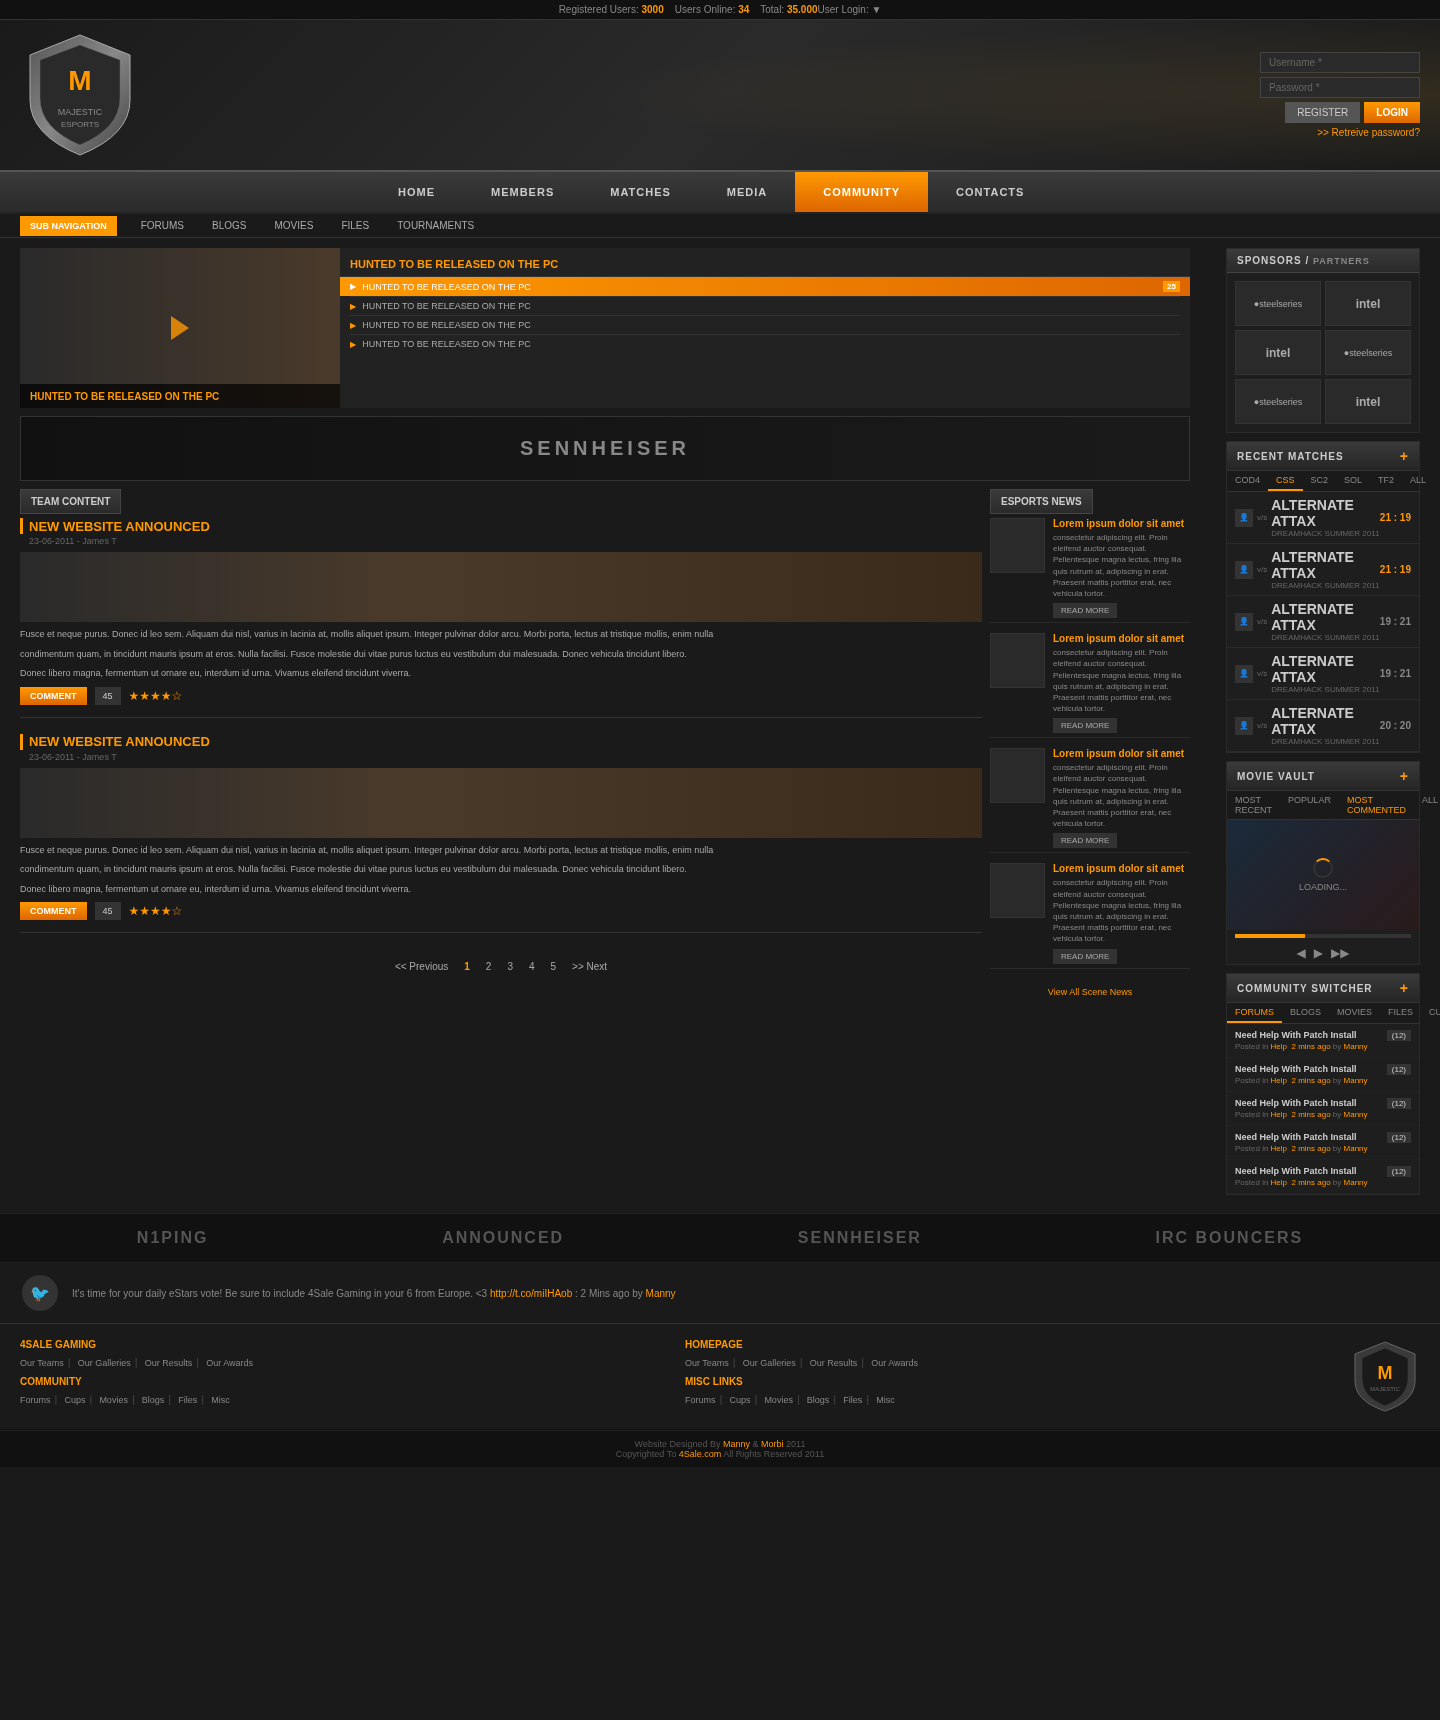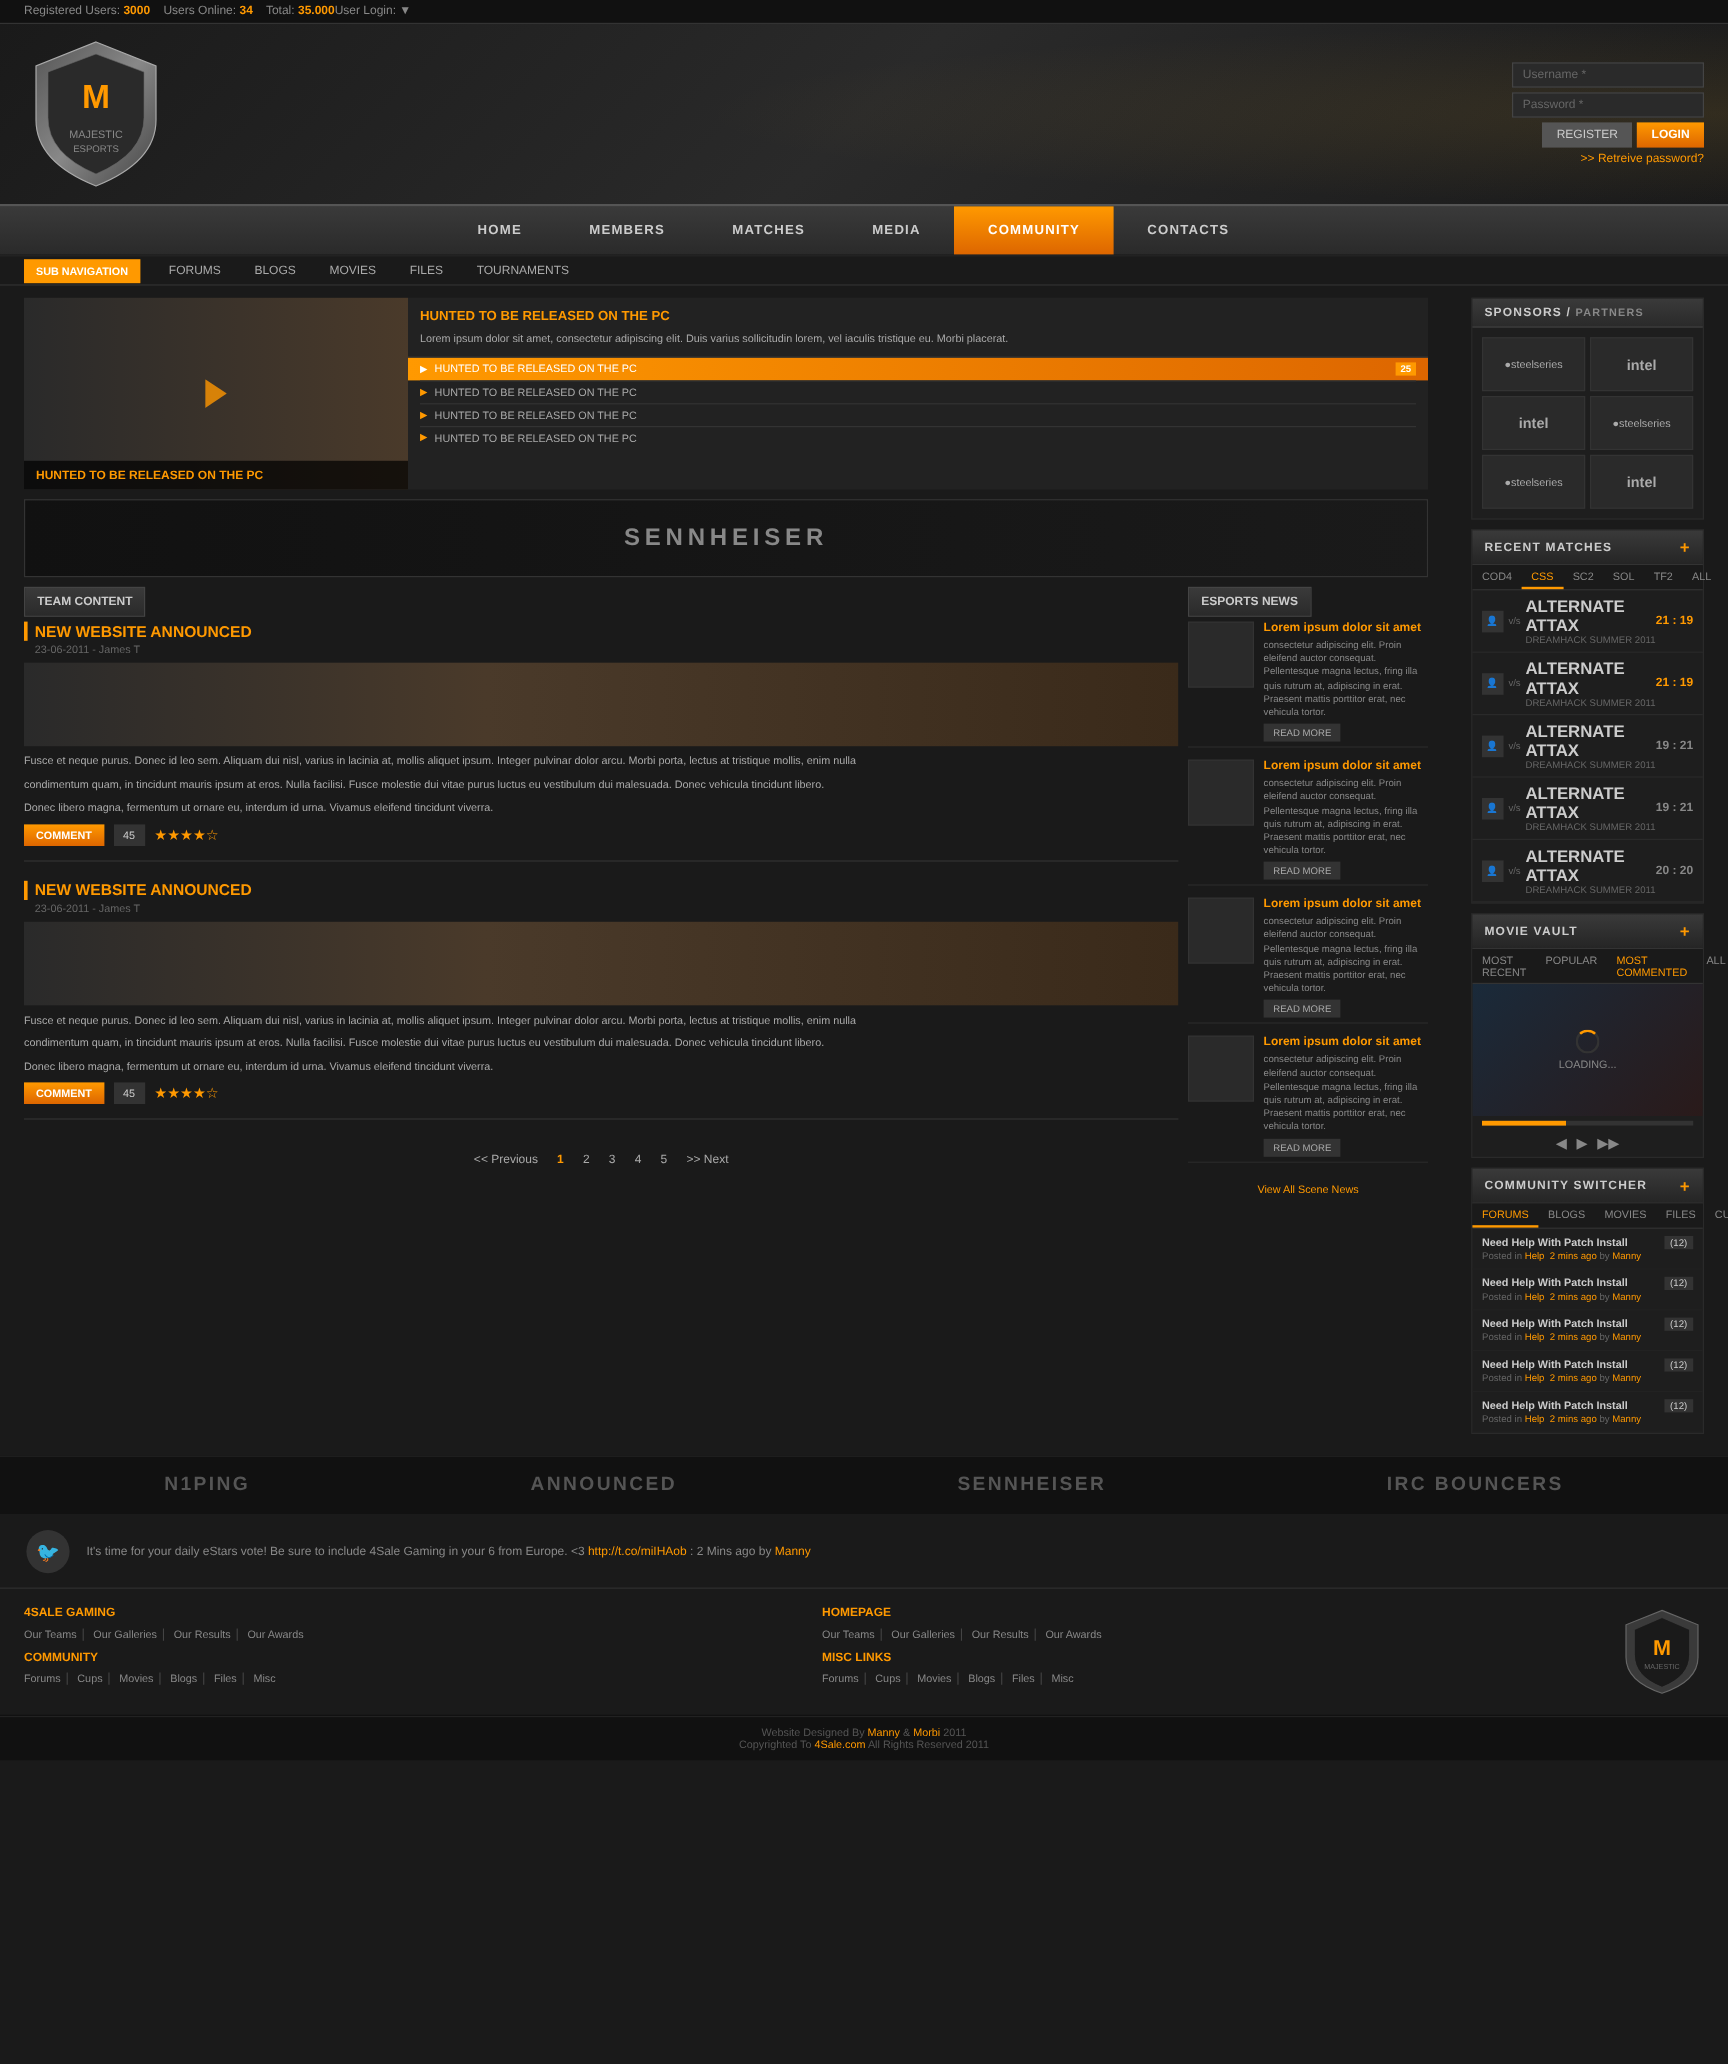--- a/index.html
+++ b/index.html
@@ -1,19 +1,19 @@
 <!DOCTYPE html>
 <html><head>
   <meta charset="utf-8">
   <style>
     * { margin: 0; padding: 0; box-sizing: border-box; }
     body { background: #1a1a1a; font-family: Arial, sans-serif; font-size: 11px; color: #ccc; width: 1440px; }
 
     
-    .top-bar { background: #111; padding: 4px 20px; display: flex; justify-content: flex-start; align-items: center; border-bottom: 1px solid #333; }
+    .top-bar { background: #111; padding: 4px 20px; display: flex; justify-content: center; align-items: center; border-bottom: 1px solid #333; }
     .top-bar-left { color: #888; font-size: 10px; }
     .top-bar-left span.num { color: #f90; font-weight: bold; }
     .top-bar-right { color: #888; font-size: 10px; }
 
     
     .header { background: linear-gradient(135deg, #1a1a1a 0%, #2a2a2a 50%, #1a1a1a 100%); padding: 10px 20px; display: flex; justify-content: space-between; align-items: center; min-height: 140px; position: relative; overflow: hidden; }
     .header::before { content: ''; position: absolute; top: 0; right: 0; bottom: 0; width: 60%; background: radial-gradient(ellipse at right, rgba(180,140,50,0.15) 0%, transparent 70%); }
     .logo { display: flex; align-items: center; z-index: 1; }
     .logo-shield { width: 120px; height: 130px; position: relative; }
     .logo-shield svg { width: 100%; height: 100%; }
@@ -278,21 +278,20 @@
     <div class="hero-section">
       <div class="hero-image">
         <div class="hero-image-inner"></div>
         <div class="hero-play"></div>
         <div class="hero-caption">
           <span class="hero-caption-text">HUNTED TO BE RELEASED ON THE PC</span>
         </div>
       </div>
       <div class="hero-news">
         <div class="hero-news-title">HUNTED TO BE RELEASED ON THE PC</div>
-        <div class="hero-news-text">Lorem ipsum dolor sit amet, consectetur adipiscing elit. Duis varius sollicitudin lorem, vel iaculis tristique eu. Morbi placerat.</div>
         <div class="news-list-item active">
           <span class="play-icon">▶</span>
           <span class="item-text">HUNTED TO BE RELEASED ON THE PC</span>
           <span class="news-badge">25</span>
         </div>
         <div class="news-list-item">
           <span class="play-icon">▶</span>
           <span class="item-text">HUNTED TO BE RELEASED ON THE PC</span>
         </div>
         <div class="news-list-item">

